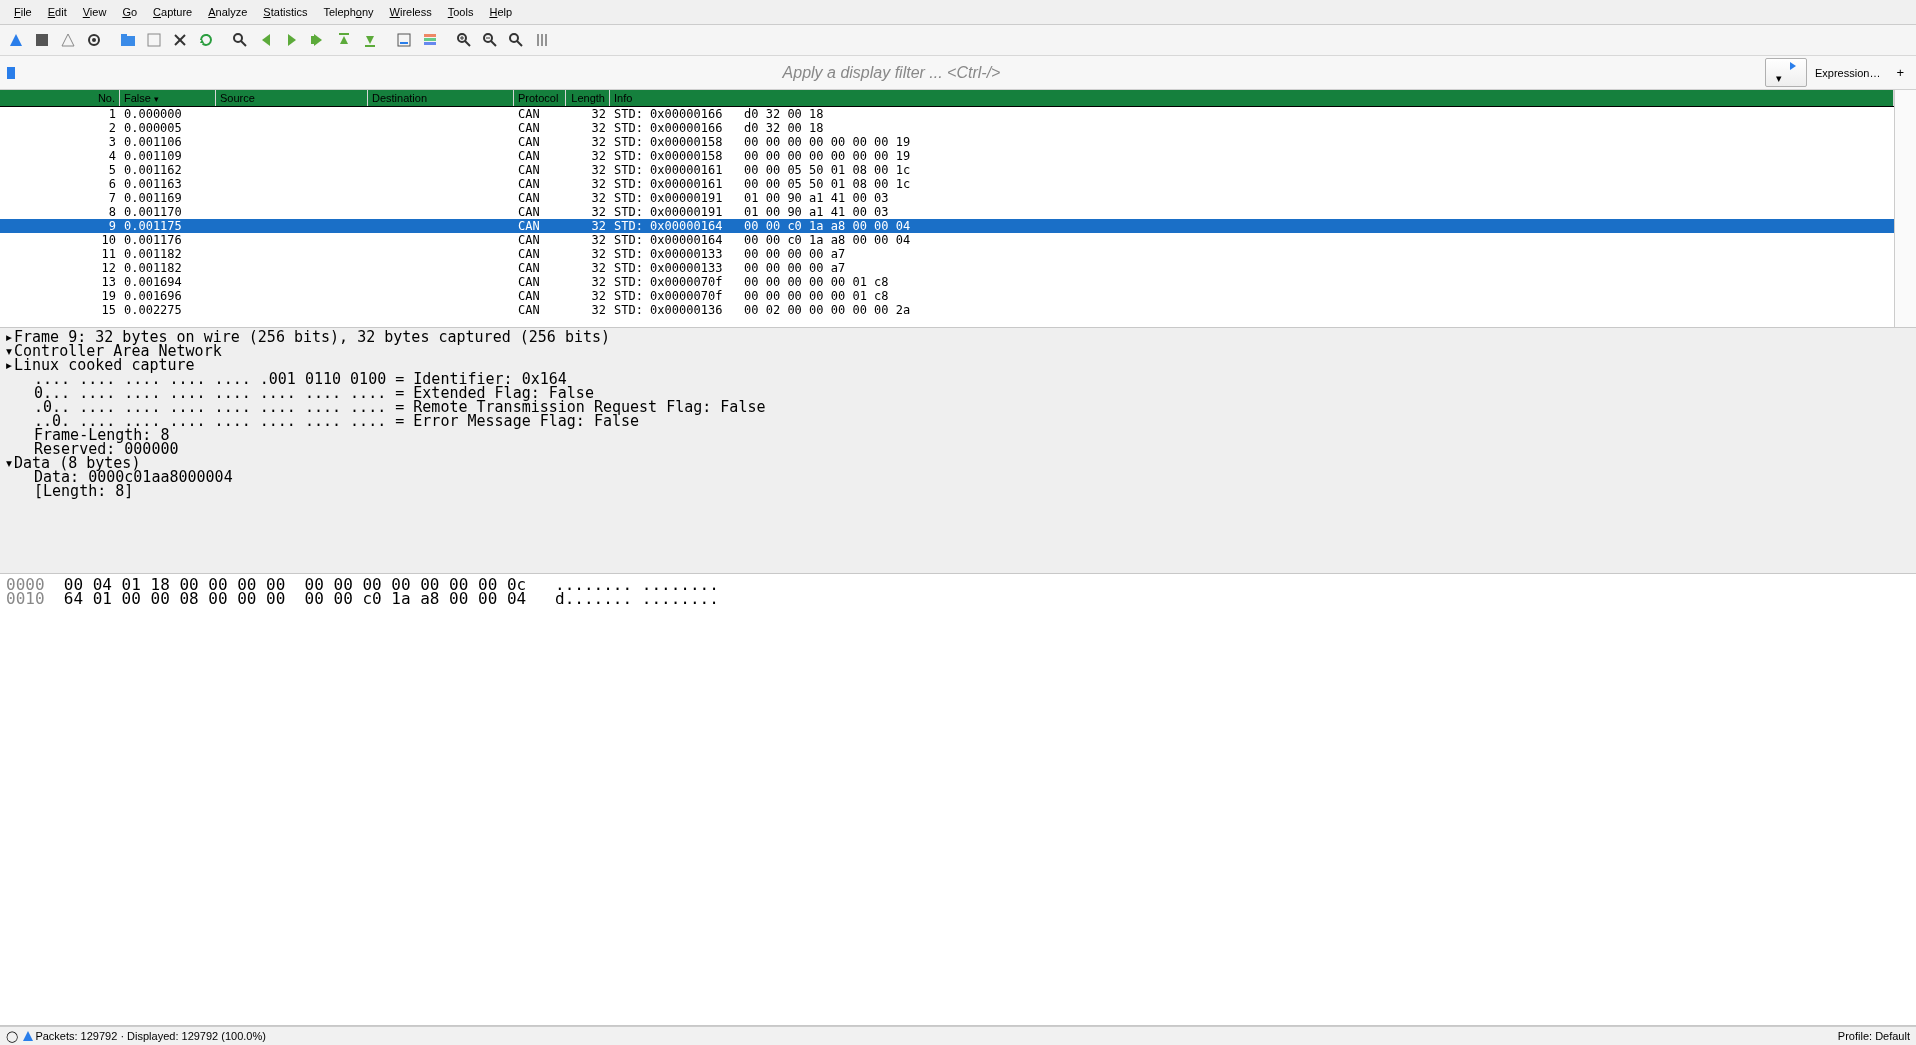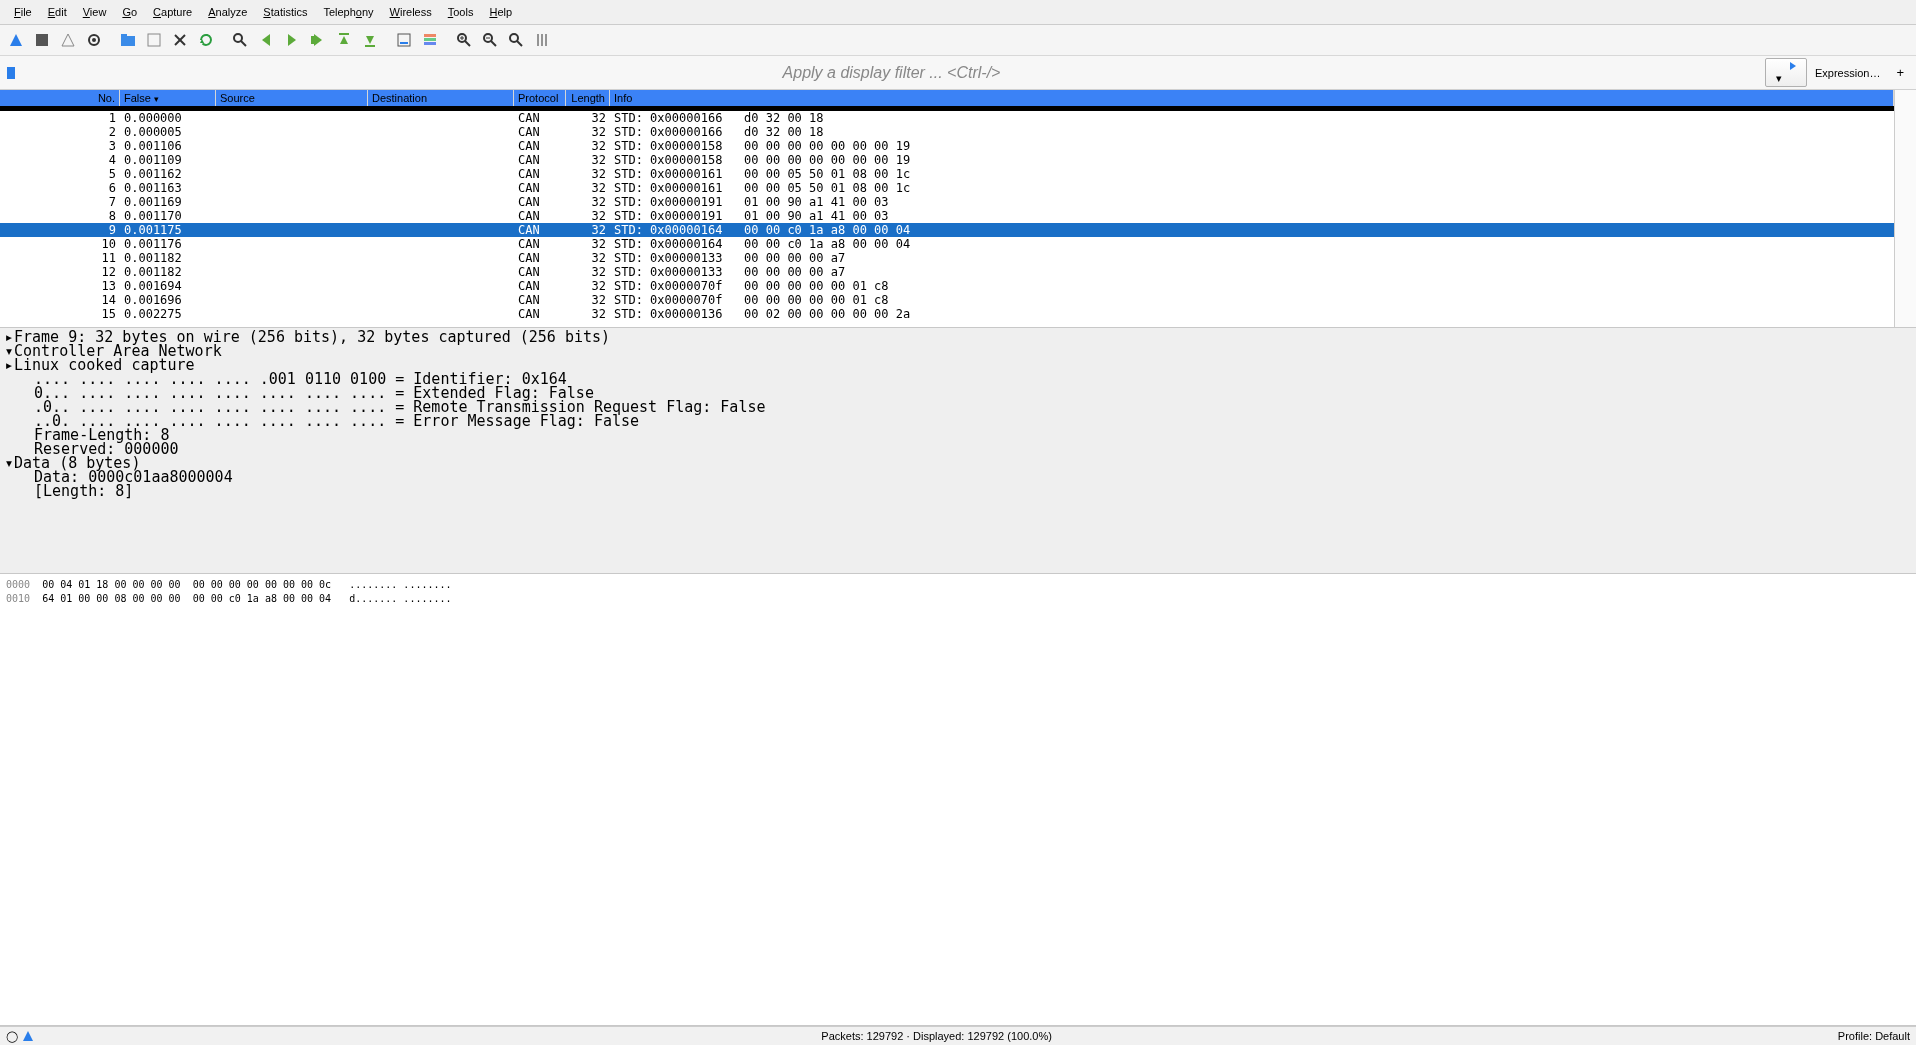--- a/index.html
+++ b/index.html
@@ -80,22 +80,22 @@
 }
 .packet-table {
   flex: 1;
   overflow-y: scroll;
   overflow-x: auto;
   font-family: "DejaVu Sans Mono","Menlo",monospace;
   font-size: 12px;
 }
 .pkt-header {
   display: flex;
-  background: #3b82f6;
-  border-bottom: 5px solid #000000;
+  background: #15803d;
+  border-bottom: 1px solid #000000;
   position: sticky;
   top: 0;
   font-family: "Segoe UI", sans-serif;
   font-size: 11px;
 }
 .pkt-header .col {
   padding: 2px 4px;
   border-right: 1px solid #d6d6d6;
   white-space: nowrap;
 }
@@ -129,37 +129,37 @@
   font-size: 15px;
   overflow-y: auto;
   padding: 2px 4px;
 }
 .tree-line { white-space: pre; line-height: 14px; }
 .twisty { display:inline-block; width:10px; text-align:center; cursor:pointer; }
 .indent2 { padding-left: 30px; }
 .bytes-pane {
   flex: 1;
   font-family: "DejaVu Sans Mono","Menlo",monospace;
-  font-size: 10px;
+  font-size: 16px;
   padding: 4px 6px;
   overflow: auto;
   background: #fff;
   border-bottom: 1px solid #c8c8c8;
 }
 .bytes-line { white-space: pre; line-height: 14px; }
 .bytes-line .off { color: #888; }
 .statusbar {
   display: flex;
   align-items: center;
   padding: 2px 6px;
   background: #f1f1f1;
   border-top: 1px solid #ccc;
   font-size: 11px;
 }
-.statusbar .mid { flex: 1; text-align: center; }
+.statusbar .mid { flex: 1; }
 .statusbar .right { text-align: right; }
 svg { display: block; }
 </style>
 </head>
 <body>
 
 <div class="menubar" id="menubar">
     <span><u>F</u>ile</span>
     <span><u>E</u>dit</span>
     <span><u>V</u>iew</span>
@@ -332,21 +332,21 @@
         <div class="pkt-row"><div class="cell c-no">4</div><div class="cell c-time">0.001109</div><div class="cell c-src"></div><div class="cell c-dst"></div><div class="cell c-proto">CAN</div><div class="cell c-len">32</div><div class="cell c-info">STD: 0x00000158   00 00 00 00 00 00 00 19</div></div>
         <div class="pkt-row"><div class="cell c-no">5</div><div class="cell c-time">0.001162</div><div class="cell c-src"></div><div class="cell c-dst"></div><div class="cell c-proto">CAN</div><div class="cell c-len">32</div><div class="cell c-info">STD: 0x00000161   00 00 05 50 01 08 00 1c</div></div>
         <div class="pkt-row"><div class="cell c-no">6</div><div class="cell c-time">0.001163</div><div class="cell c-src"></div><div class="cell c-dst"></div><div class="cell c-proto">CAN</div><div class="cell c-len">32</div><div class="cell c-info">STD: 0x00000161   00 00 05 50 01 08 00 1c</div></div>
         <div class="pkt-row"><div class="cell c-no">7</div><div class="cell c-time">0.001169</div><div class="cell c-src"></div><div class="cell c-dst"></div><div class="cell c-proto">CAN</div><div class="cell c-len">32</div><div class="cell c-info">STD: 0x00000191   01 00 90 a1 41 00 03</div></div>
         <div class="pkt-row"><div class="cell c-no">8</div><div class="cell c-time">0.001170</div><div class="cell c-src"></div><div class="cell c-dst"></div><div class="cell c-proto">CAN</div><div class="cell c-len">32</div><div class="cell c-info">STD: 0x00000191   01 00 90 a1 41 00 03</div></div>
         <div class="pkt-row selected"><div class="cell c-no">9</div><div class="cell c-time">0.001175</div><div class="cell c-src"></div><div class="cell c-dst"></div><div class="cell c-proto">CAN</div><div class="cell c-len">32</div><div class="cell c-info">STD: 0x00000164   00 00 c0 1a a8 00 00 04</div></div>
         <div class="pkt-row"><div class="cell c-no">10</div><div class="cell c-time">0.001176</div><div class="cell c-src"></div><div class="cell c-dst"></div><div class="cell c-proto">CAN</div><div class="cell c-len">32</div><div class="cell c-info">STD: 0x00000164   00 00 c0 1a a8 00 00 04</div></div>
         <div class="pkt-row"><div class="cell c-no">11</div><div class="cell c-time">0.001182</div><div class="cell c-src"></div><div class="cell c-dst"></div><div class="cell c-proto">CAN</div><div class="cell c-len">32</div><div class="cell c-info">STD: 0x00000133   00 00 00 00 a7</div></div>
         <div class="pkt-row"><div class="cell c-no">12</div><div class="cell c-time">0.001182</div><div class="cell c-src"></div><div class="cell c-dst"></div><div class="cell c-proto">CAN</div><div class="cell c-len">32</div><div class="cell c-info">STD: 0x00000133   00 00 00 00 a7</div></div>
         <div class="pkt-row"><div class="cell c-no">13</div><div class="cell c-time">0.001694</div><div class="cell c-src"></div><div class="cell c-dst"></div><div class="cell c-proto">CAN</div><div class="cell c-len">32</div><div class="cell c-info">STD: 0x0000070f   00 00 00 00 00 01 c8</div></div>
-        <div class="pkt-row"><div class="cell c-no">14</div><div class="cell c-time">0.001696</div><div class="cell c-src"></div><div class="cell c-dst"></div><div class="cell c-proto">CAN</div><div class="cell c-len">32</div><div class="cell c-info">STD: 0x0000070f   00 00 00 00 00 01 c8</div></div>
+        <div class="pkt-row"><div class="cell c-no">19</div><div class="cell c-time">0.001696</div><div class="cell c-src"></div><div class="cell c-dst"></div><div class="cell c-proto">CAN</div><div class="cell c-len">32</div><div class="cell c-info">STD: 0x0000070f   00 00 00 00 00 01 c8</div></div>
         <div class="pkt-row"><div class="cell c-no">15</div><div class="cell c-time">0.002275</div><div class="cell c-src"></div><div class="cell c-dst"></div><div class="cell c-proto">CAN</div><div class="cell c-len">32</div><div class="cell c-info">STD: 0x00000136   00 02 00 00 00 00 00 2a</div></div>
       </div>
   </div>
   <div class="minimap"></div>
 </div>
 
 <div class="detail-pane">
   <div class="tree-line"><span class="twisty">▸</span><span>Frame 9: 32 bytes on wire (256 bits), 32 bytes captured (256 bits)</span></div>
   <div class="tree-line"><span class="twisty">▾</span><span>Controller Area Network</span></div>
   <div class="tree-line"><span class="twisty">▸</span><span>Linux cooked capture</span></div>

